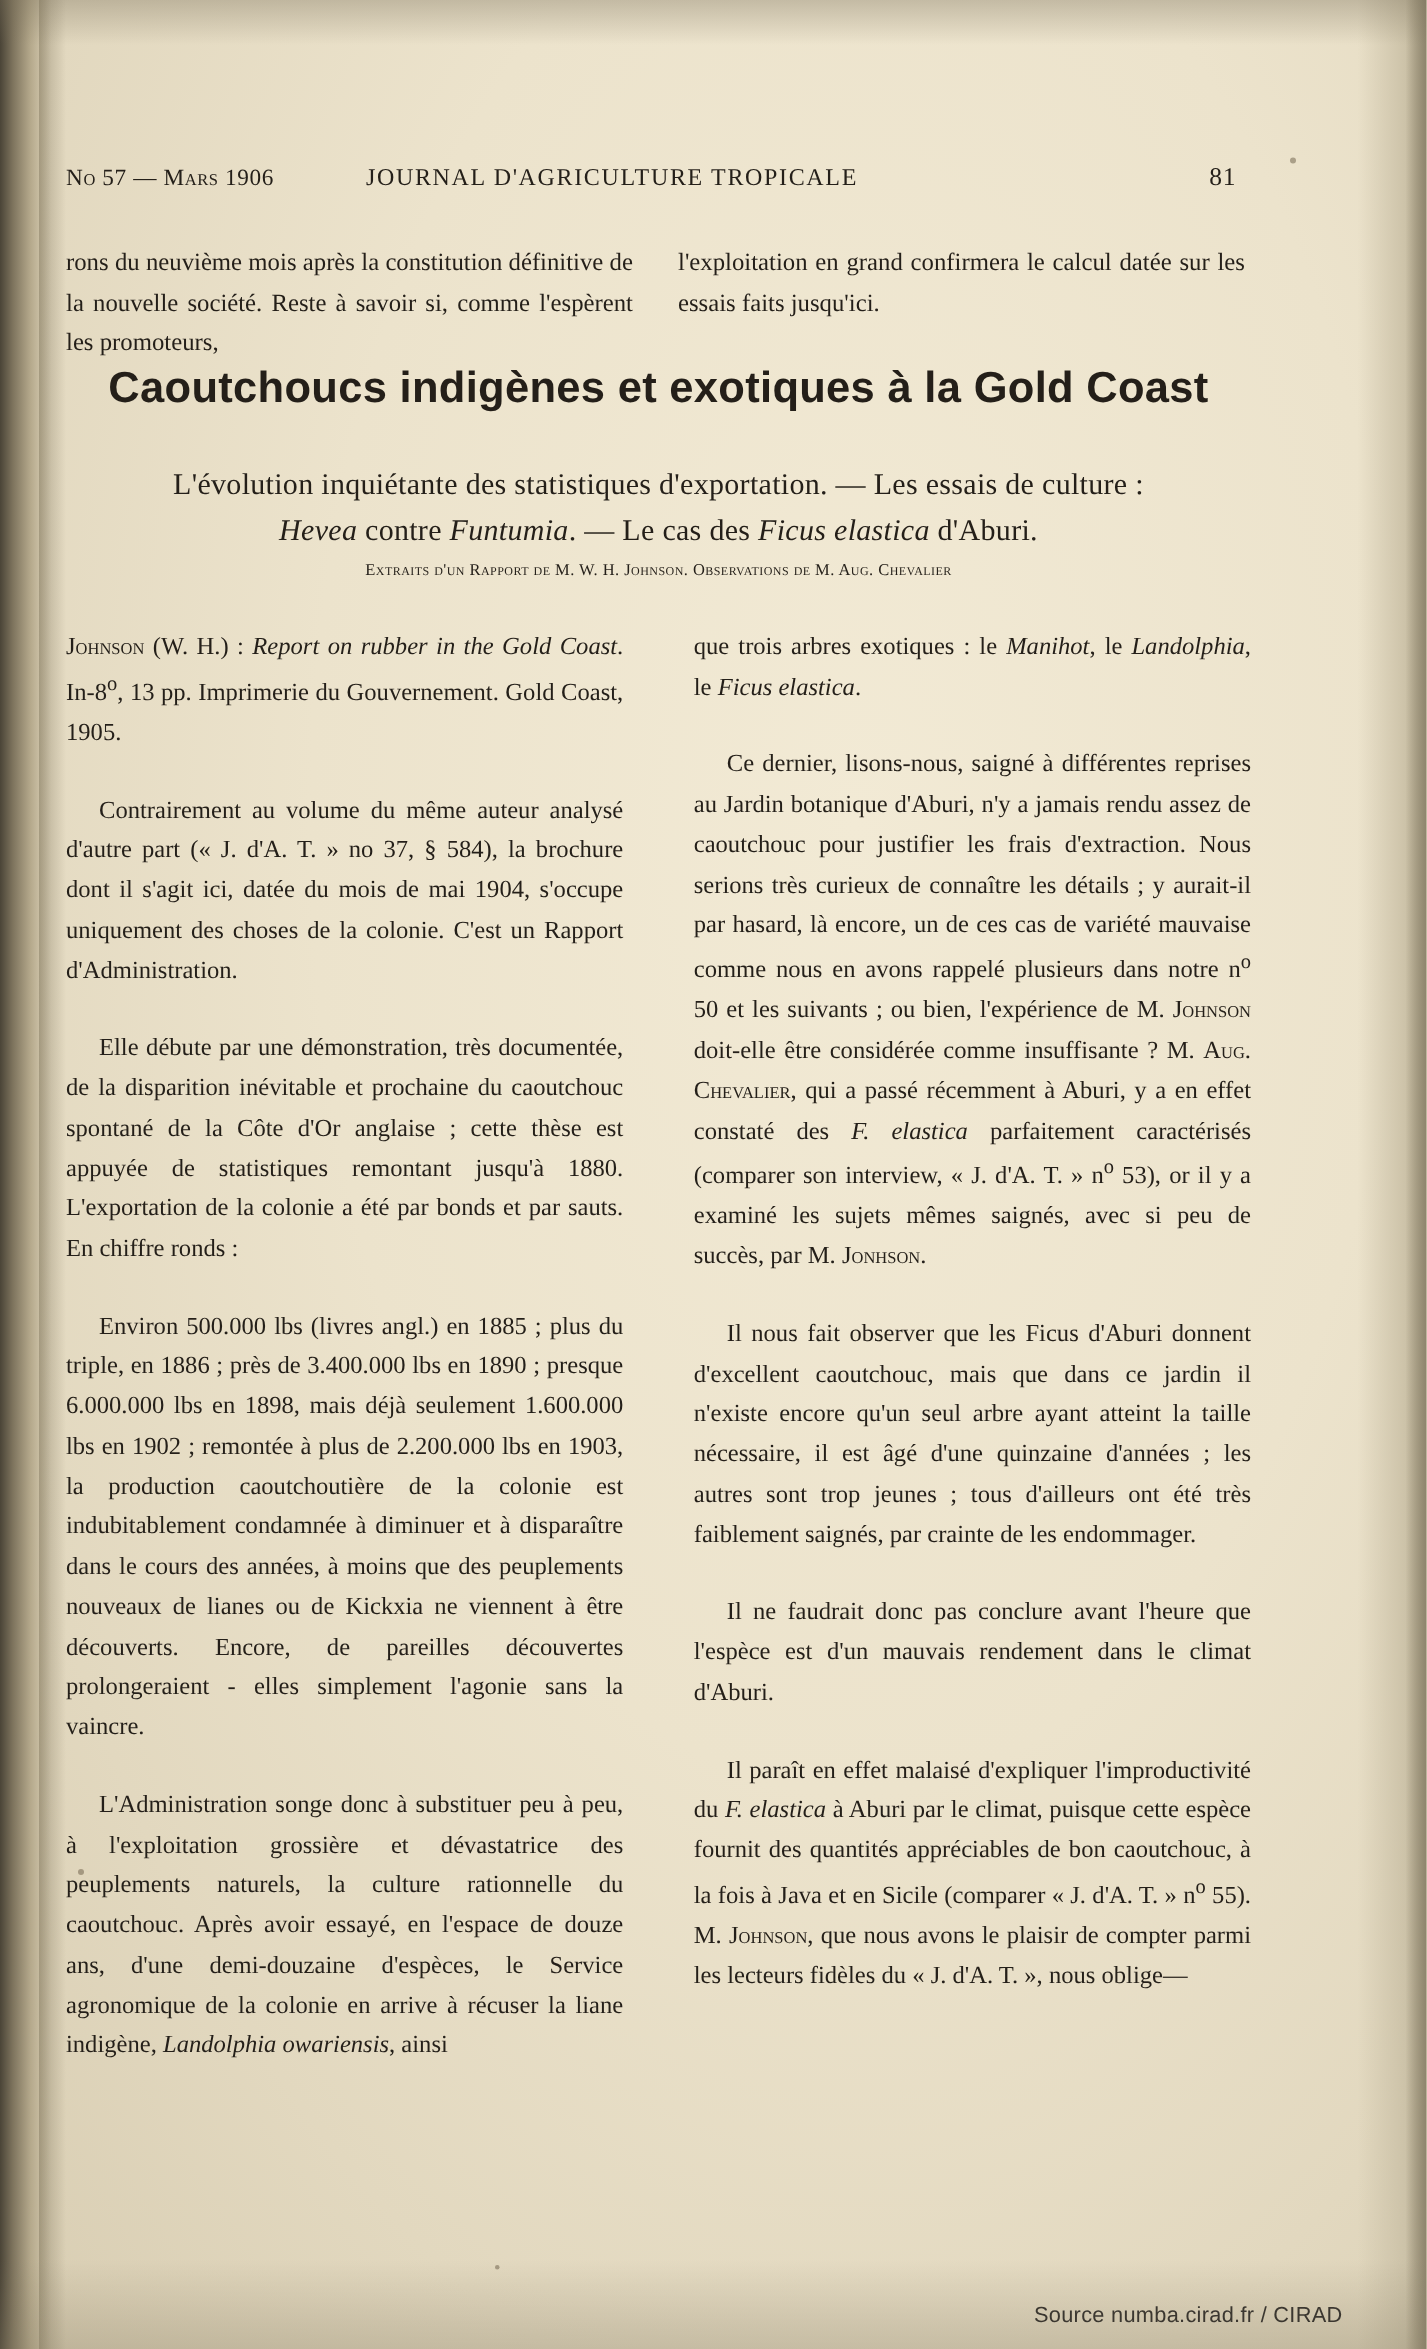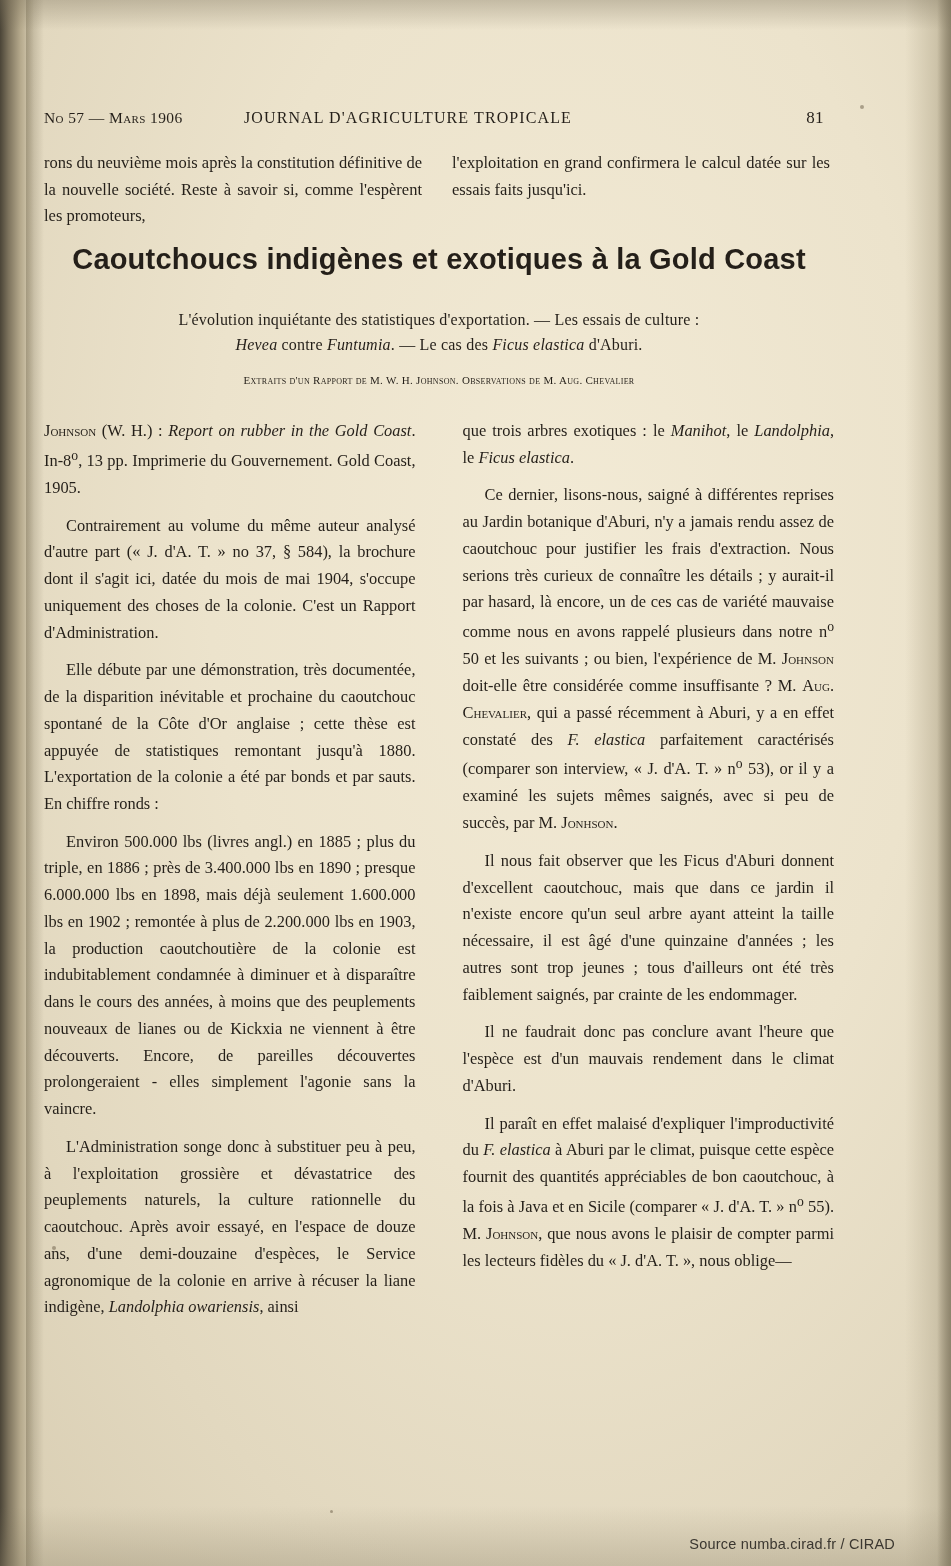--- a/index.html
+++ b/index.html
@@ -109,41 +109,42 @@
     left: 0;
     width: 790px;
     display: flex;
     gap: 30px;
   }
   .topcols .col {
     width: 378px;
     font-size: 16.5px;
     line-height: 1.62;
     text-align: justify;
+    margin-top: 12px;
   }
 
   
   .art-title {
     position: absolute;
     top: 243px;
     left: 0;
     width: 790px;
     text-align: center;
     font-size: 29px;
     font-weight: bold;
     letter-spacing: 0.2px;
     font-family: "Liberation Sans", sans-serif;
   }
   .subtitle {
     position: absolute;
     top: 308px;
     left: 0;
     width: 790px;
     text-align: center;
-    font-size: 16px;
+    font-size: 20px;
     line-height: 1.55;
     letter-spacing: 0.2px;
   }
   .byline {
     position: absolute;
     top: 374px;
     left: 0;
     width: 790px;
     text-align: center;
     font-size: 11px;
@@ -162,21 +163,21 @@
   .body .col {
     width: 377px;
     font-size: 16.4px;
     line-height: 1.63;
     text-align: justify;
   }
   .body p {
     margin: 0 0 0 0;
     text-indent: 22px;
   }
-  .body p + p { margin-top: 11px; }
+  .body p + p { margin-top: 25px; }
   .body p.noindent { text-indent: 0; }
 
   i { font-style: italic; }
 
   
   .source {
     position: absolute;
     right: 56px;
     bottom: 14px;
     font-family: "Liberation Sans", sans-serif;

